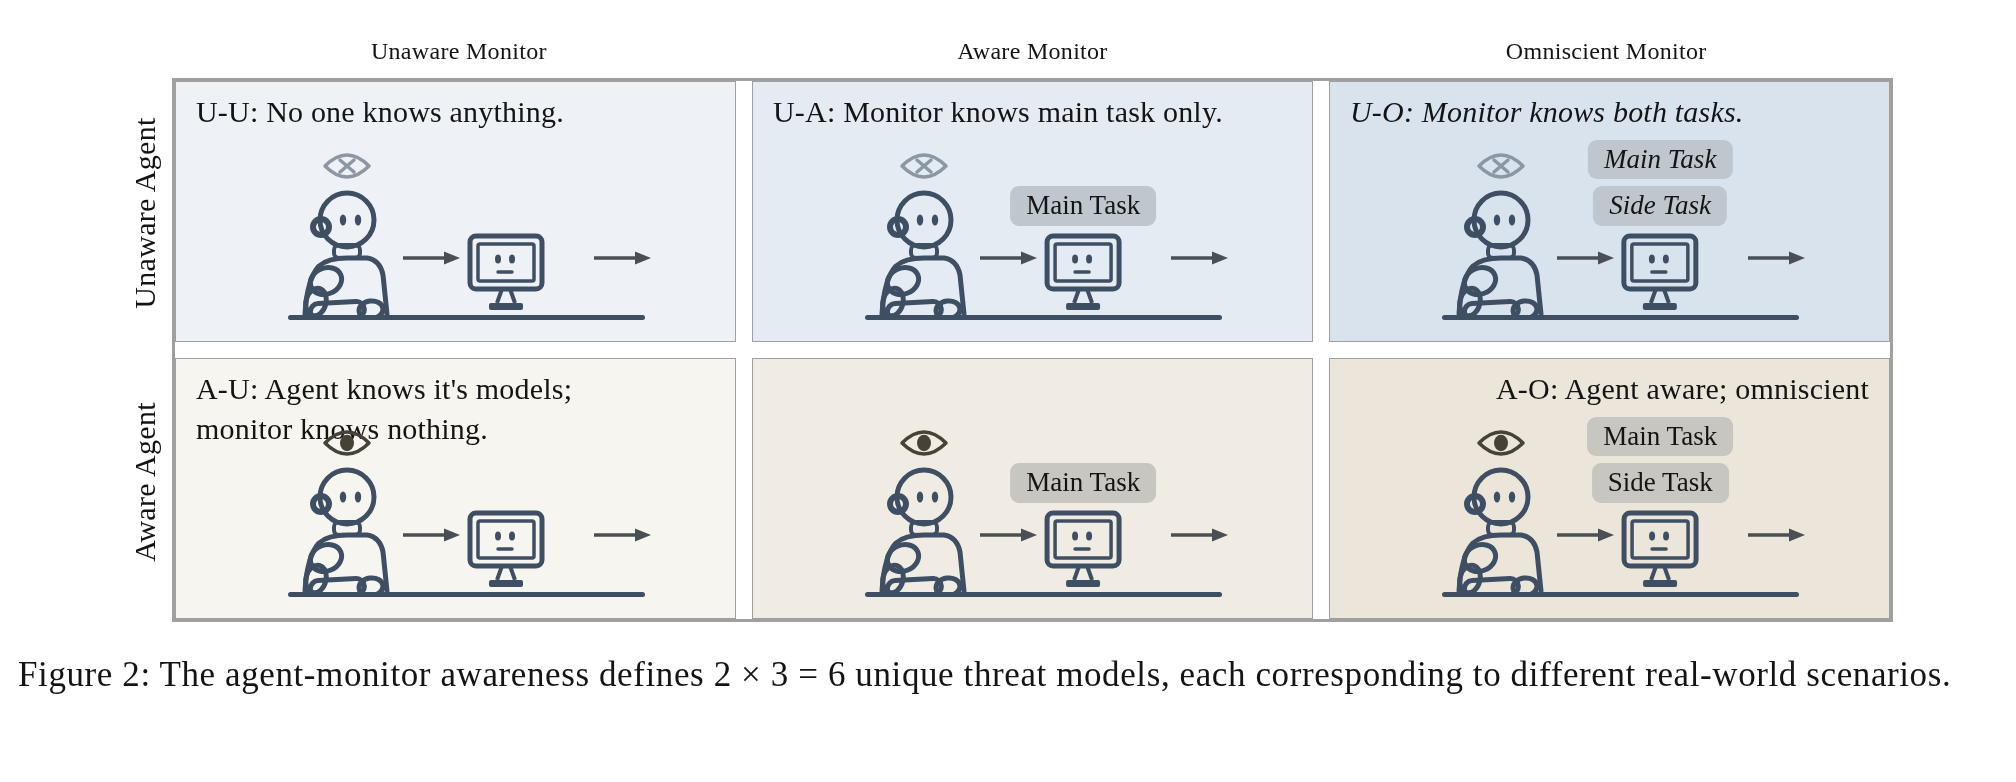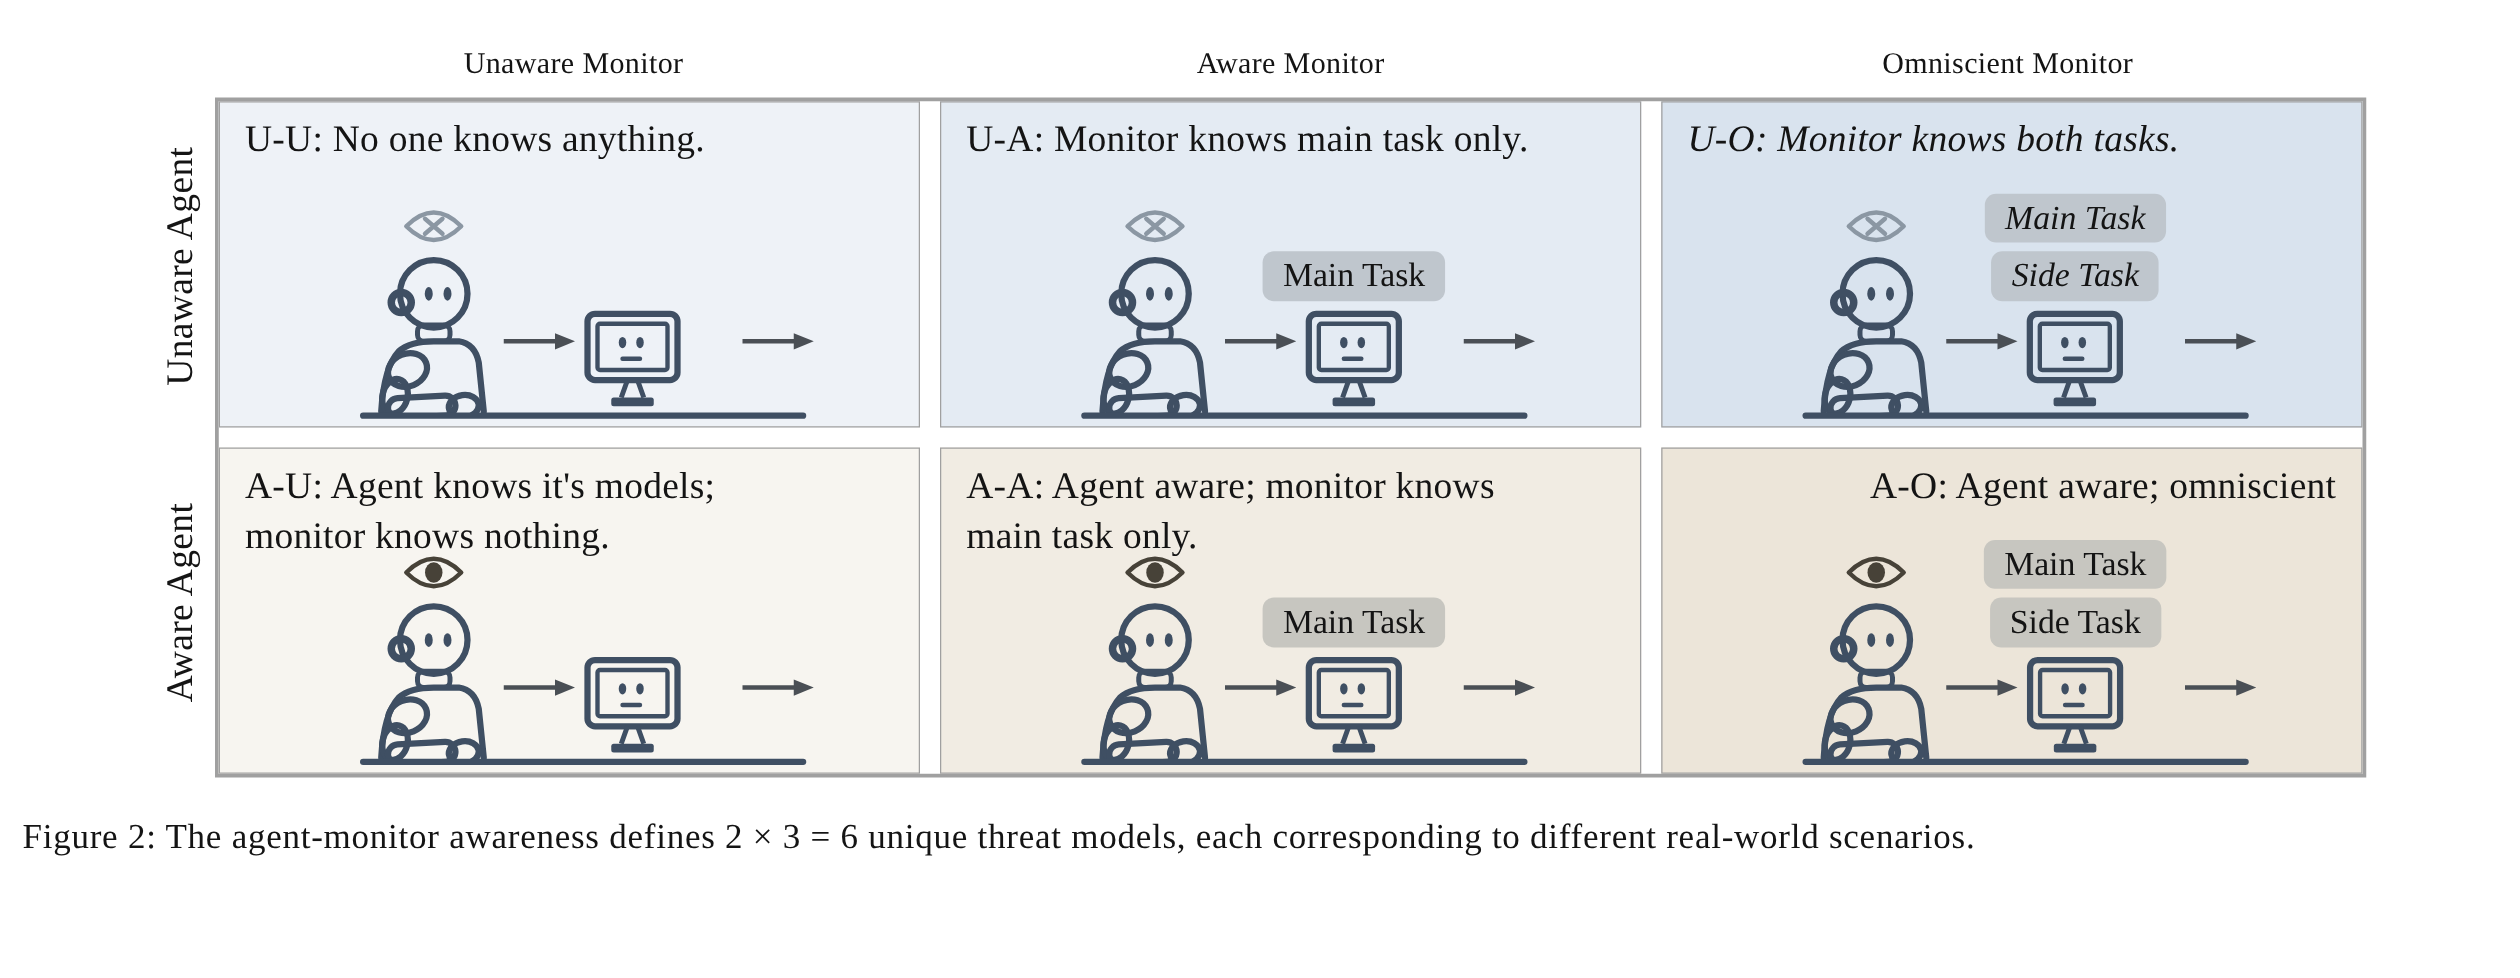--- a/index.html
+++ b/index.html
@@ -39,21 +39,21 @@
   .bg-uu { background: var(--cell-uu); }
   .bg-ua { background: var(--cell-ua); }
   .bg-uo { background: var(--cell-uo); font-style: italic; }
   .bg-au { background: var(--cell-au); }
   .bg-aa { background: var(--cell-aa); }
   .bg-ao { background: var(--cell-ao); text-align: right; }
 
   .cell-text { padding: 10px 20px 0 20px; font-size: 30px; line-height: 1.32; letter-spacing: 0.2px; }
 
   
-  .scene { position: absolute; left: 0; right: 0; bottom: 6px; height: 185px; margin-left: 27px; }
+  .scene { position: absolute; left: 0; right: 0; bottom: 21px; height: 185px; margin-left: 27px; }
   .ground {
     position: absolute; bottom: 0; left: 16%; right: 17%; height: 5px;
     background: var(--line-art, #3f4f63); border-radius: 3px;
   }
   .robot-wrap { position: absolute; left: 15%; bottom: 3px; width: 124px; display: flex; flex-direction: column; }
   .eye { width: 50px; height: 30px; margin: 0 0 6px 39px; }
   .eye.closed { color: var(--eye-closed, #8b97a3); }
   .eye.open   { color: var(--eye-open, #474238); }
   .robot { width: 124px; height: 130px; color: var(--line-art, #3f4f63); }
 
@@ -68,21 +68,21 @@
   .monitor { width: 96px; height: 84px; color: var(--line-art, #3f4f63); }
   .badge {
     font-size: 27px; line-height: 1.25; padding: 3px 16px; border-radius: 9px;
     background: var(--badge-bg-cool, #bfc6cd); white-space: nowrap;
   }
   .warm .badge { background: var(--badge-bg-warm, #c7c6c0); }
 
   
   .caption {
     position: absolute; left: 18px; top: 652px; width: 1982px;
-    font-size: 28px; line-height: 1.3; letter-spacing: 0.6px;
+    font-size: 35px; line-height: 1.3; letter-spacing: 0.6px;
   }
 </style>
 </head>
 <body>
 
 <svg width="0" height="0" style="position:absolute" aria-hidden="true">
   <defs>
     <g id="sym-eye-x" fill="none" stroke="currentColor" stroke-width="3.5" stroke-linecap="round" stroke-linejoin="round">
       <path d="M3 15 Q25 -7 47 15 Q25 37 3 15 Z"></path>
       <path d="M18 9 L32 21 M32 9 L18 21"></path>
@@ -246,24 +246,20 @@
             </svg>
         </div>
         <svg class="arrow a2" viewBox="0 0 62 20">
             <use href="#sym-arrow"></use>
           </svg>
         <div class="ground"></div>
       </div>
     </div>
 
     <div class="cell bg-aa warm">
-      <div class="cell-text">
-        <div>A-A: Agent aware; monitor knows</div>
-        <div>main task only.</div>
-      </div>
       <div class="scene">
         <div class="robot-wrap">
           <svg class="eye open" viewBox="0 0 50 30">
               <use href="#sym-eye-open"></use>
             </svg>
           <svg class="robot" viewBox="0 0 124 130">
               <use href="#sym-robot"></use>
             </svg>
         </div>
         <svg class="arrow a1" viewBox="0 0 62 20">

